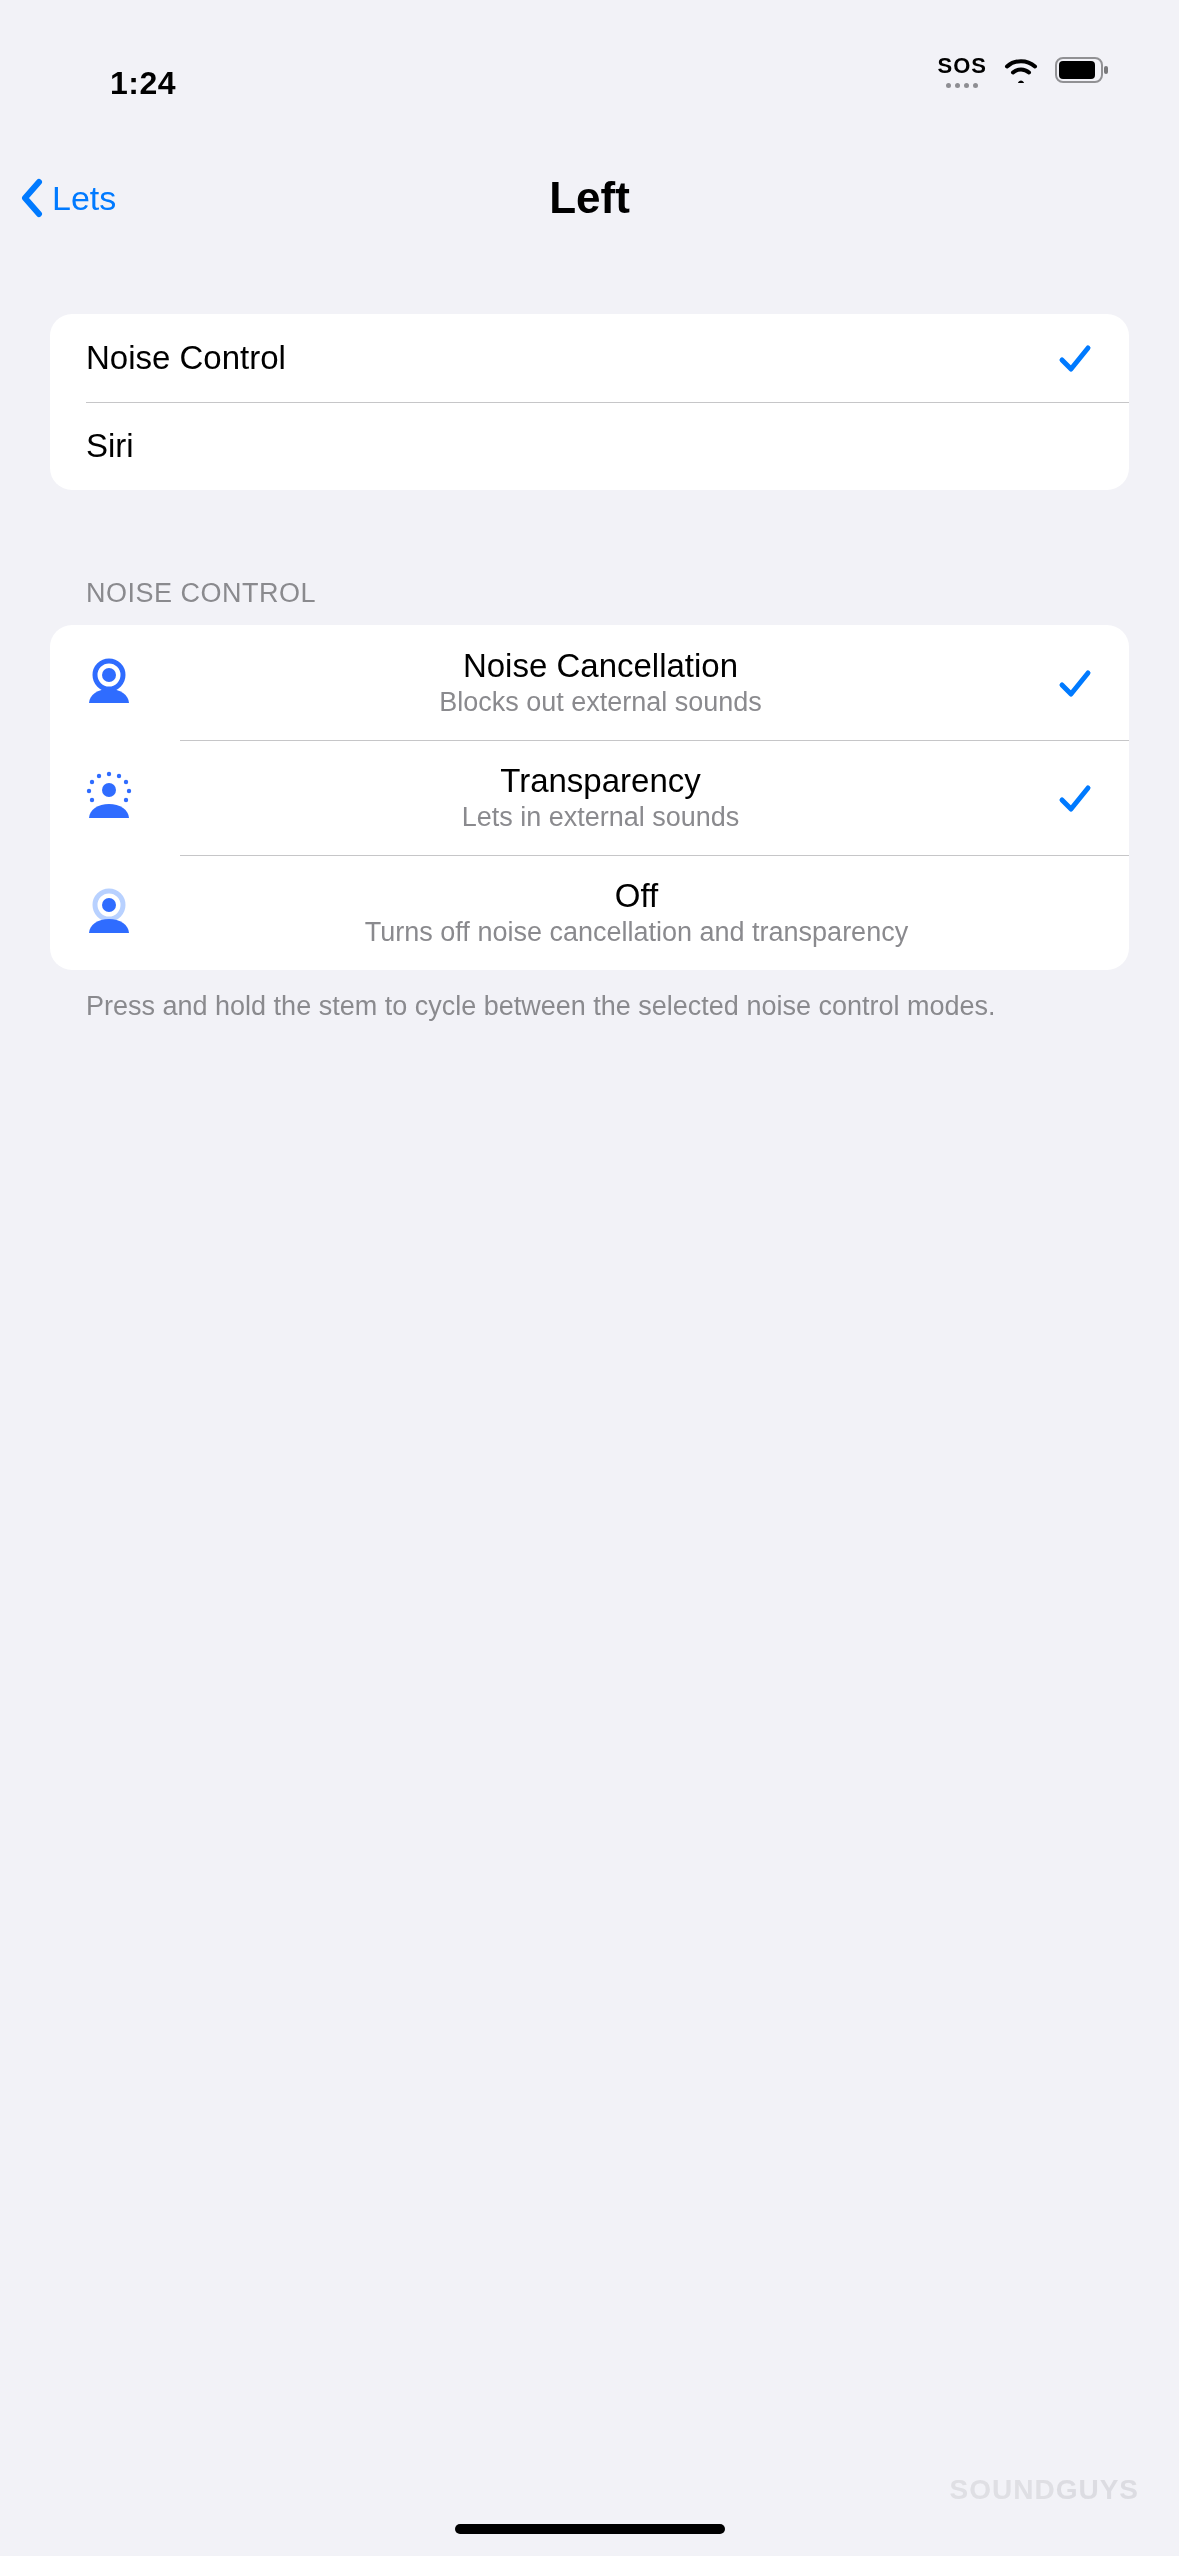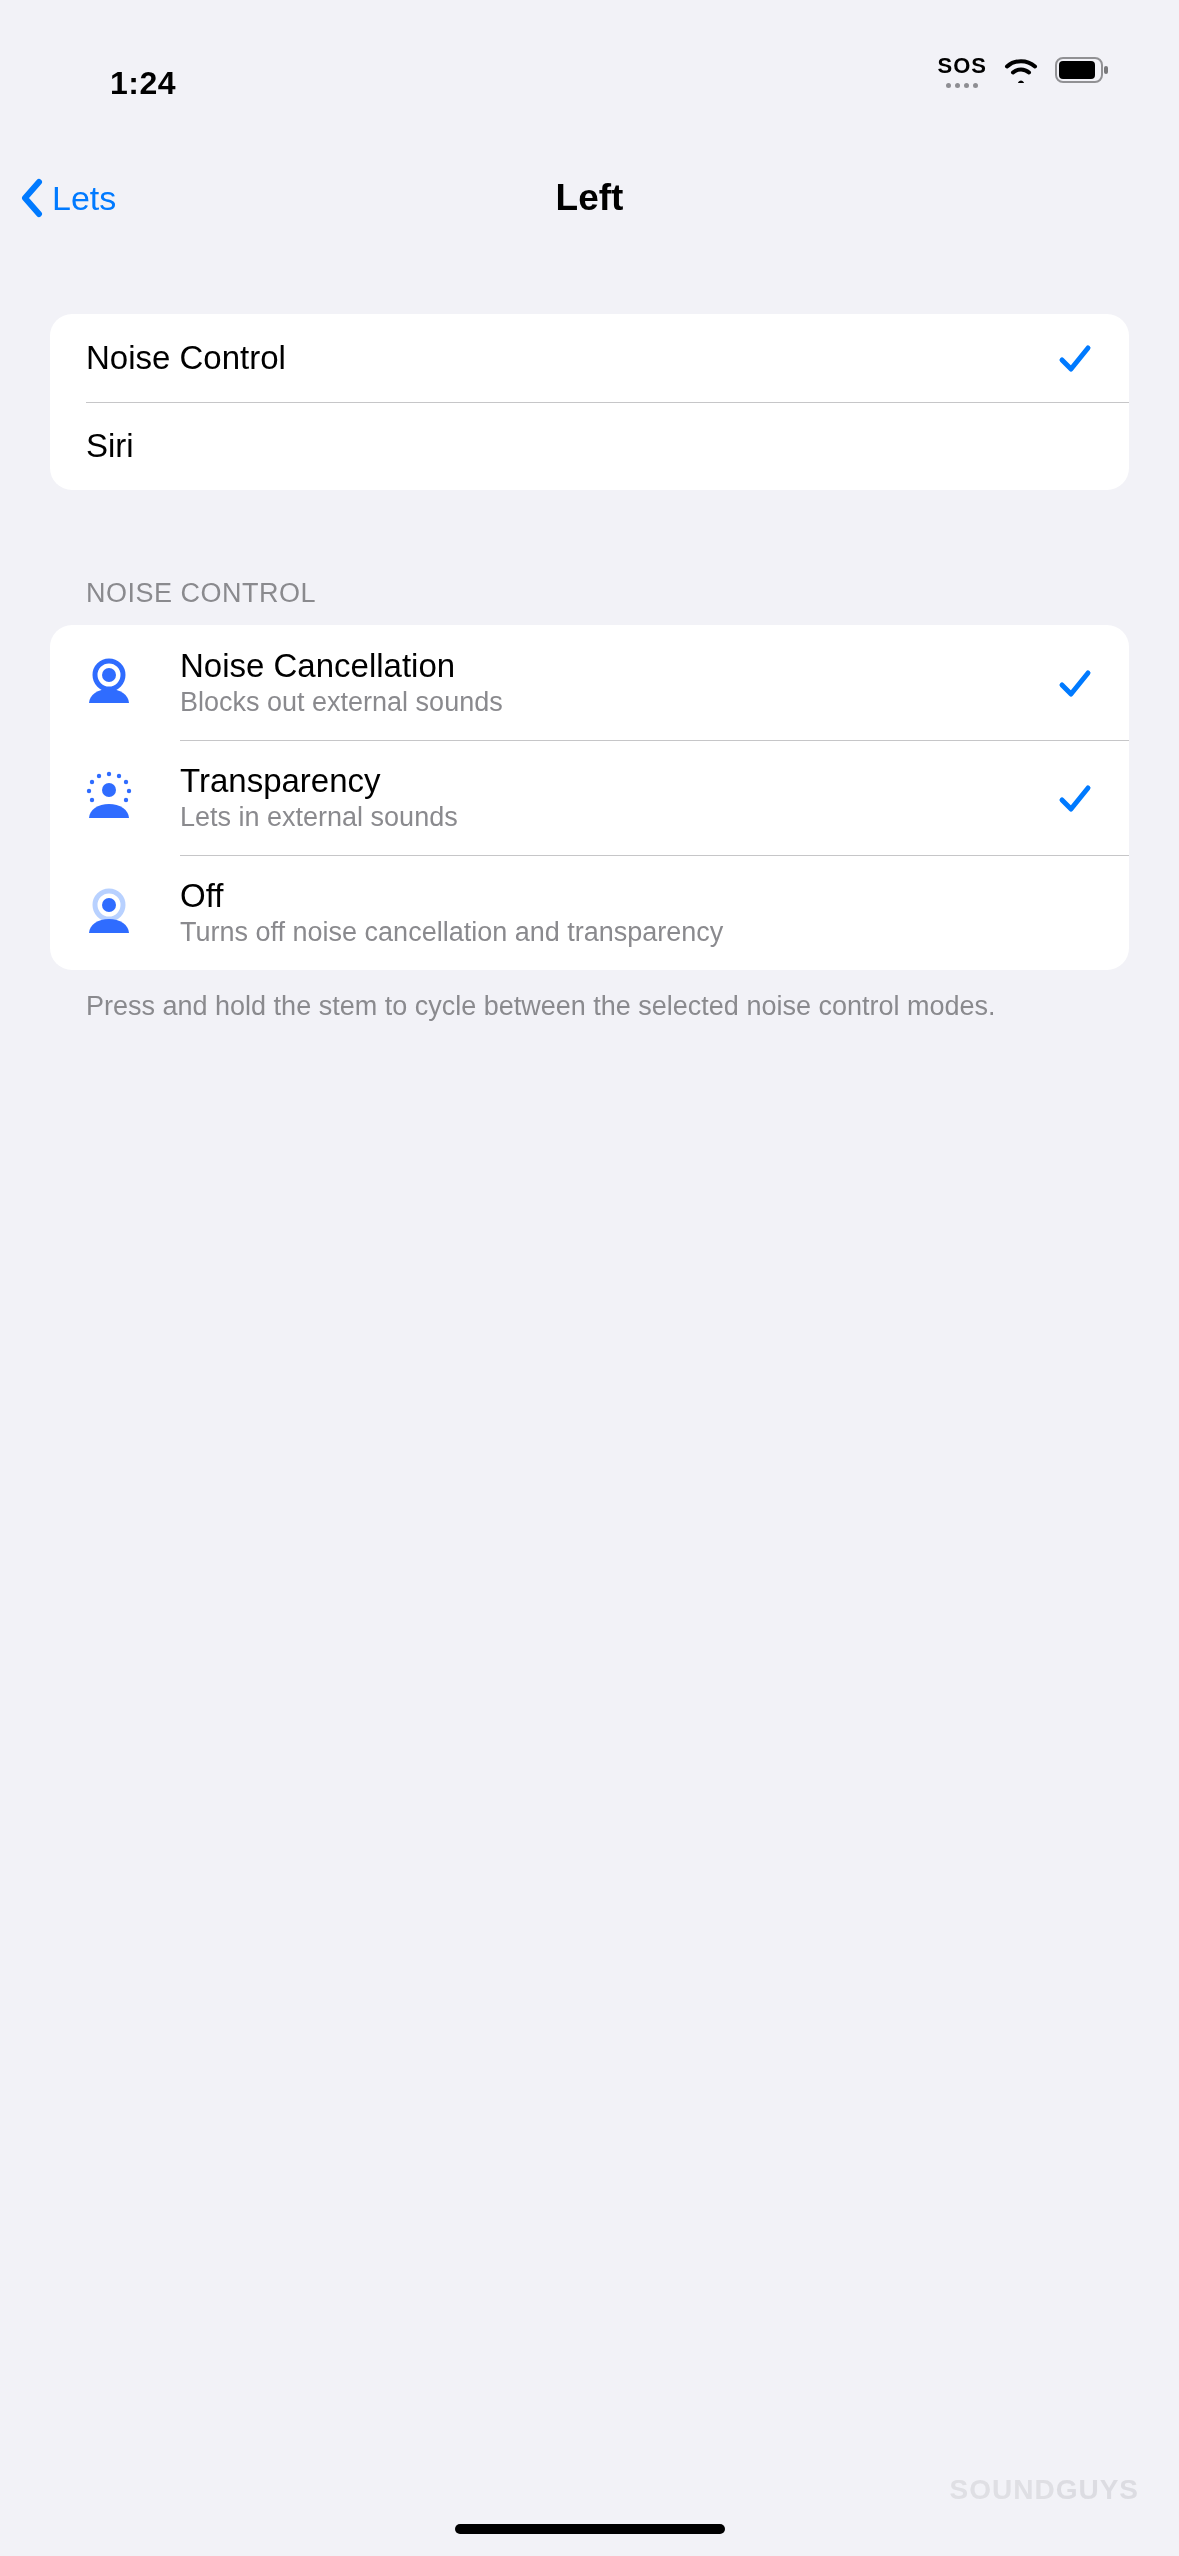--- a/index.html
+++ b/index.html
@@ -82,21 +82,21 @@
       font-weight: 400;
       position: absolute;
       left: 20px;
     }
     .back-button svg {
       display: block;
     }
     .nav-title {
       width: 100%;
       text-align: center;
-      font-size: 37px;
+      font-size: 44px;
       font-weight: 600;
       color: #000;
     }
 
     
     .content {
       padding: 68px 50px 0 50px;
     }
 
     .group {
@@ -171,20 +171,21 @@
       display: flex;
       align-items: center;
       justify-content: center;
       flex-shrink: 0;
     }
     .row2 .text-block {
       flex: 1;
       display: flex;
       flex-direction: column;
       gap: 2px;
+      align-items: center;
     }
     .row2 .title {
       font-size: 33px;
       font-weight: 400;
       color: #000;
     }
     .row2 .subtitle {
       font-size: 27px;
       color: #8a8a8e;
     }

